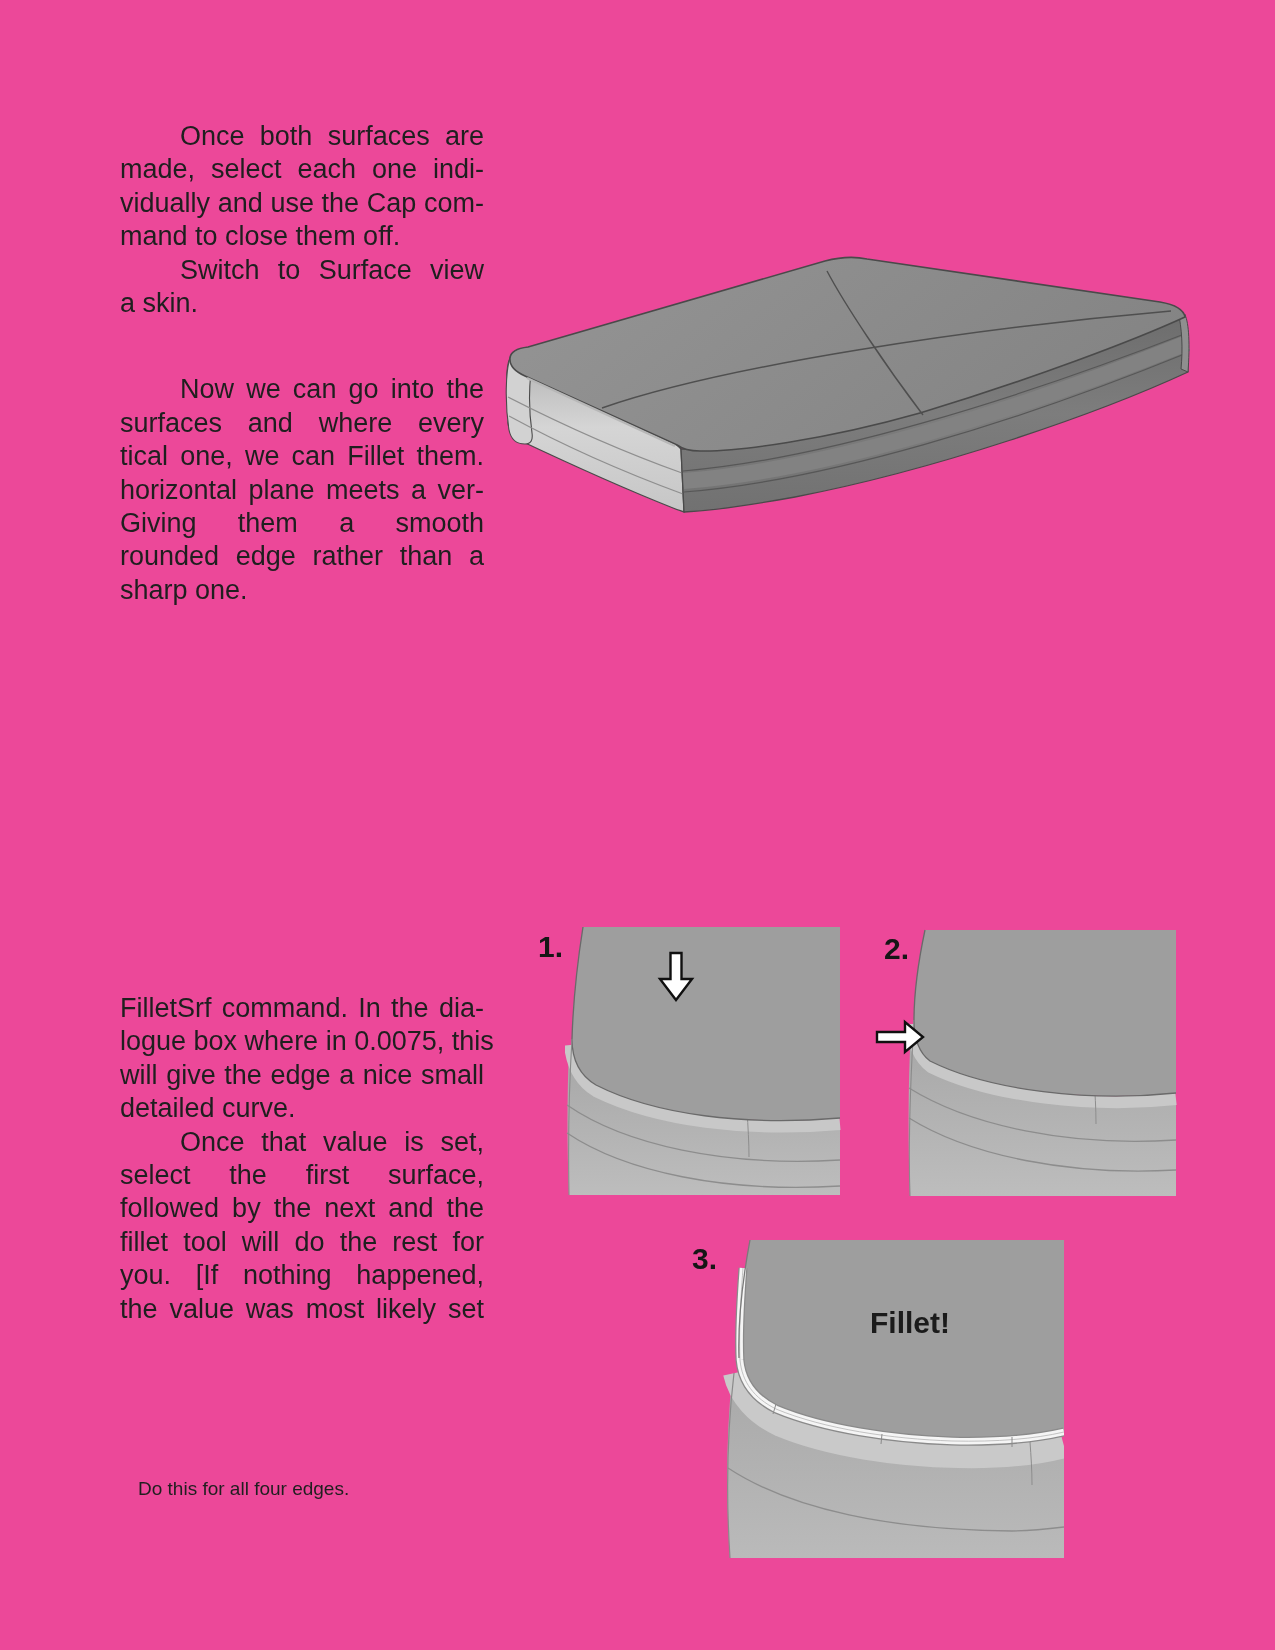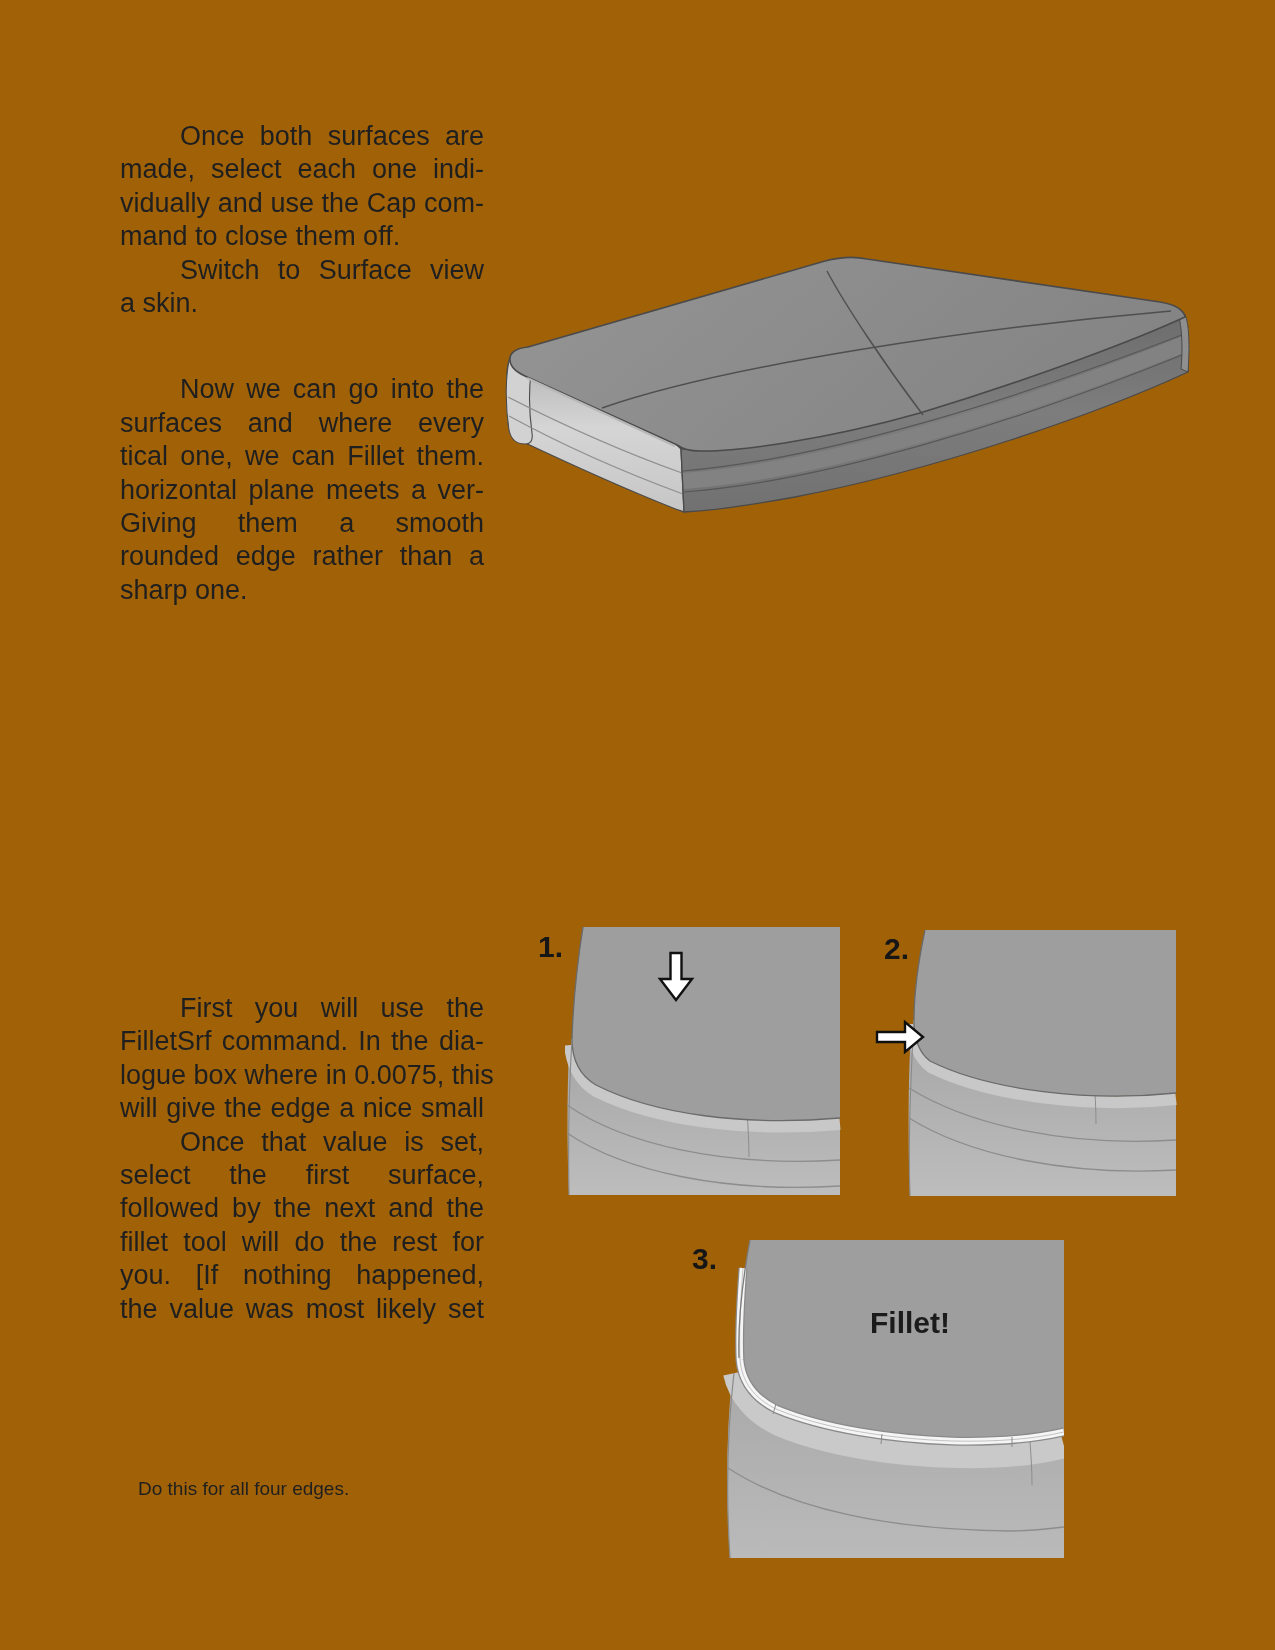--- a/index.html
+++ b/index.html
@@ -1,20 +1,20 @@
 <!DOCTYPE html>
 <html><head>
 <meta charset="utf-8">
 <style>
   html,body{margin:0;padding:0;background:#ffffff;}
   .page{
     position:relative;
     width:1275px;
     height:1650px;
-    background:#a16207;
+    background:#ec4899;
     overflow:hidden;
     font-family:"Liberation Sans", sans-serif;
     color:#1f1f1f;
   }
   .textcol{
     position:absolute;
     width:364px;
     font-size:27px;
     color:#1f1f1f;
   }
@@ -182,24 +182,24 @@
              C 120,163 220,174 306,165 L 306,2 Z" fill="#9e9e9e"></path>
 
     <path d="M 55,2 C 48,35 44,65 44,92 C 44,110 48,124 60,133 C 120,163 220,174 306,165" fill="none" stroke="#6a6a6a" stroke-width="1.3"></path>
     <path d="M 44,92 C 40,160 38,214 40,268" fill="none" stroke="#8a8a8a" stroke-width="1.1"></path>
 
     <path d="M 7,104 L 35,104 L 35,94 L 53,109 L 35,124 L 35,114 L 7,114 Z" fill="#ffffff" stroke="#101010" stroke-width="2.4" stroke-linejoin="miter"></path>
   </svg>
 
   <div class="textcol" style="left:120px;top:992px;">
     <div>
-      <div class="ln ind">First you will use the</div>
       <div class="ln">FilletSrf command. In the dia-</div>
       <div class="ln">logue box where in 0.0075, this</div>
       <div class="ln">will give the edge a nice small</div>
+      <div class="ln last">detailed curve.</div>
     </div>
     <div>
       <div class="ln ind">Once that value is set,</div>
       <div class="ln">select the first surface,</div>
       <div class="ln">followed by the next and the</div>
       <div class="ln">fillet tool will do the rest for</div>
       <div class="ln">you. [If nothing happened,</div>
       <div class="ln">the value was most likely set</div>
     </div>
   </div>

